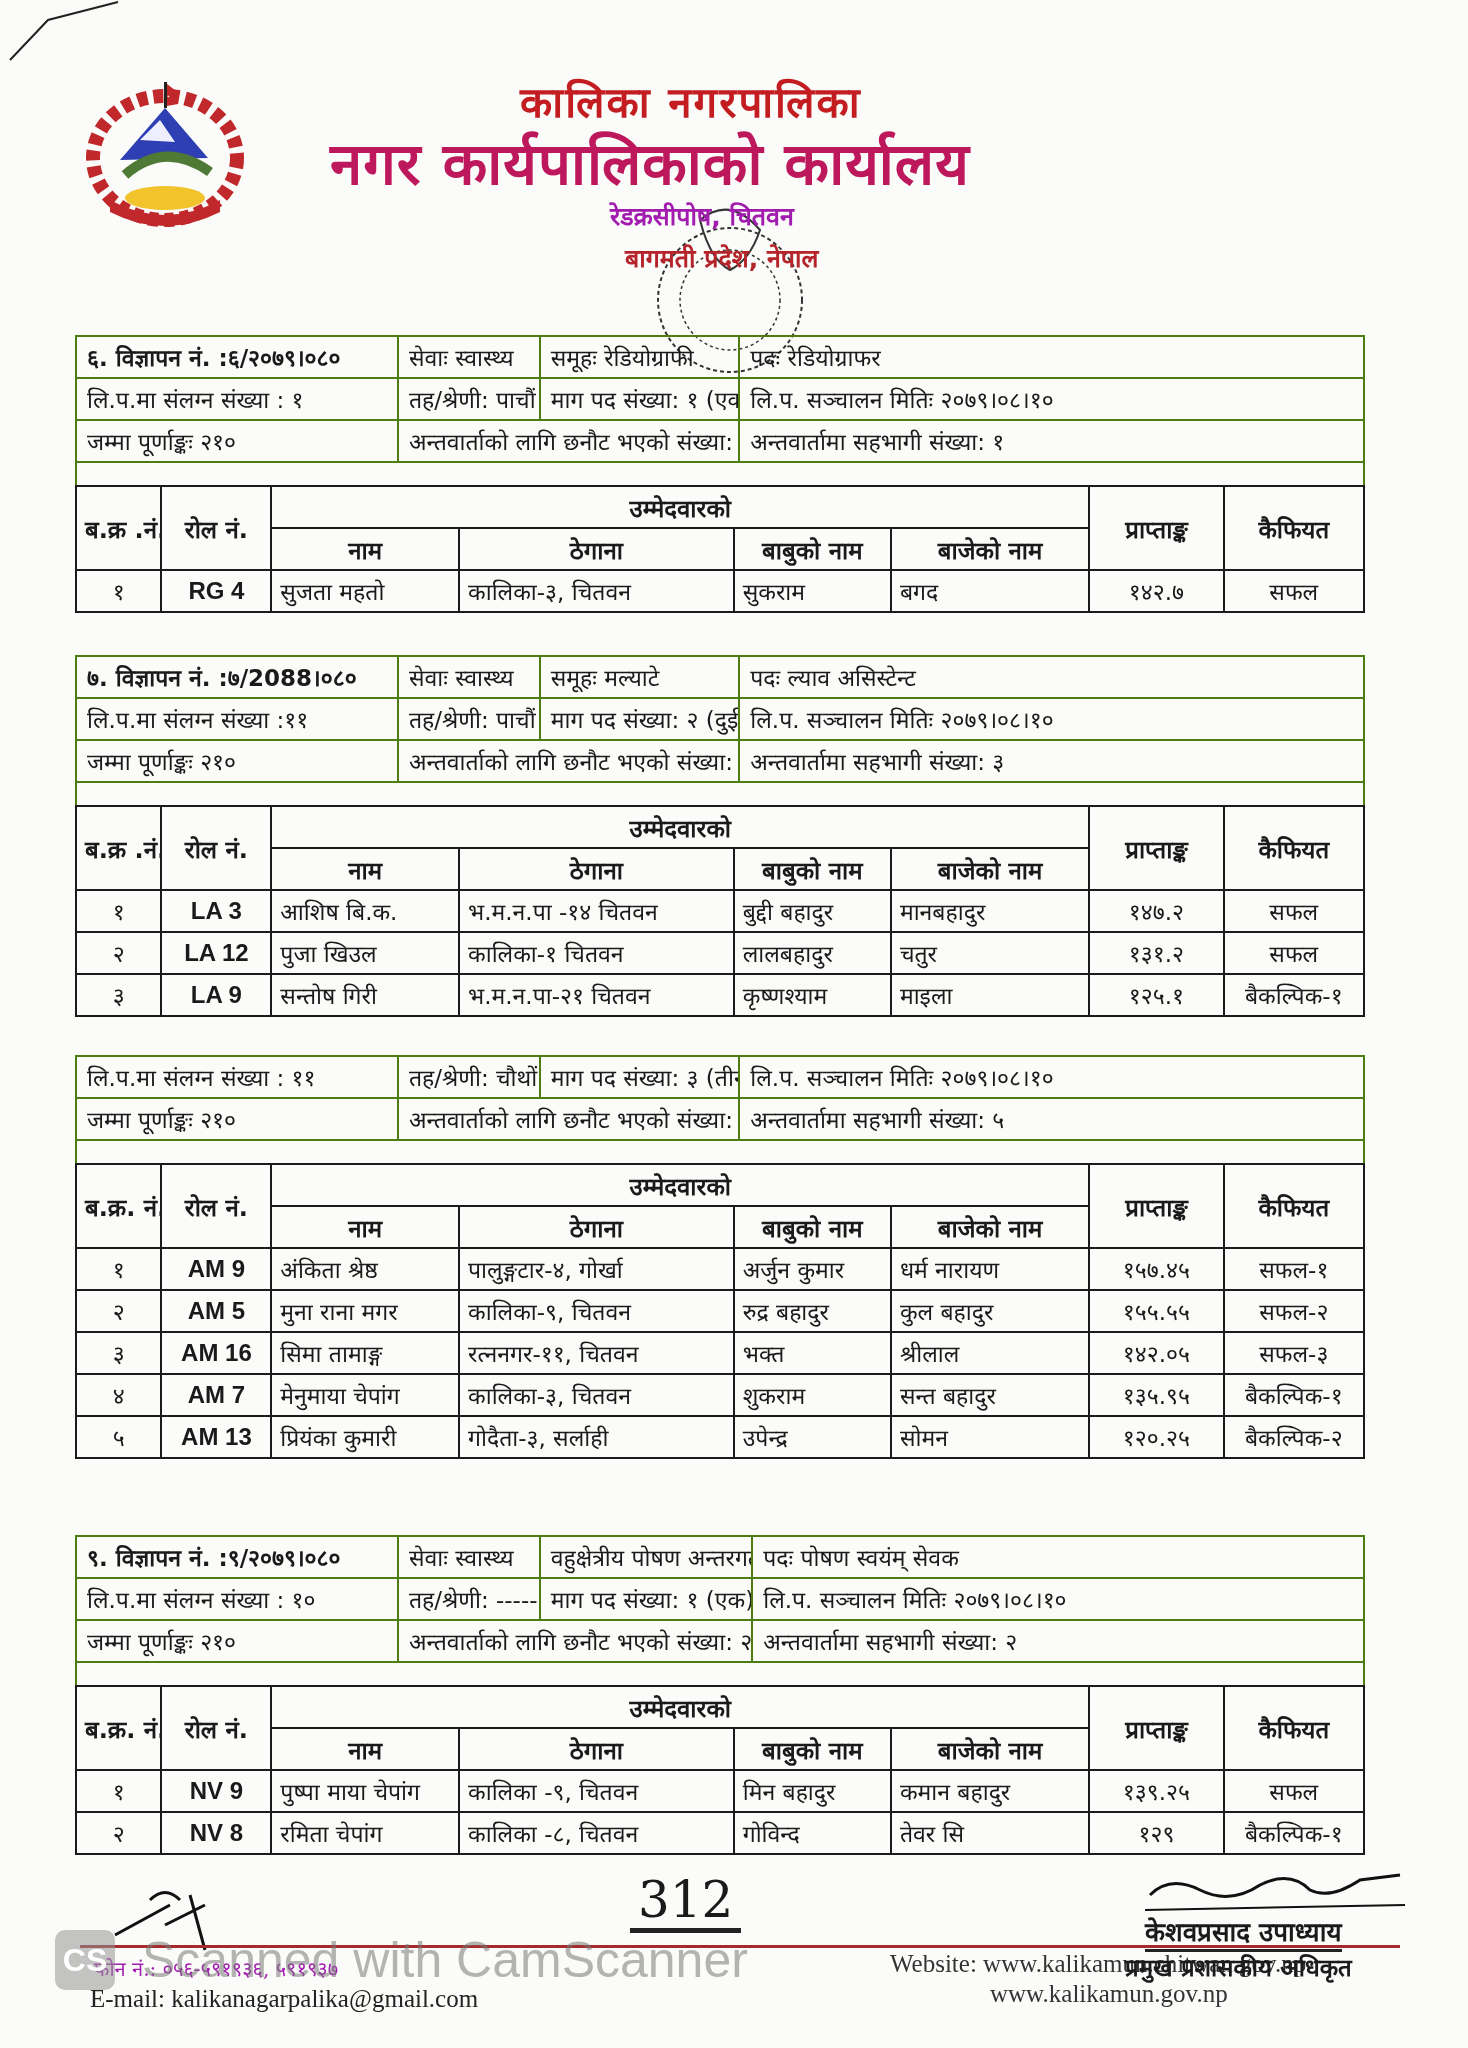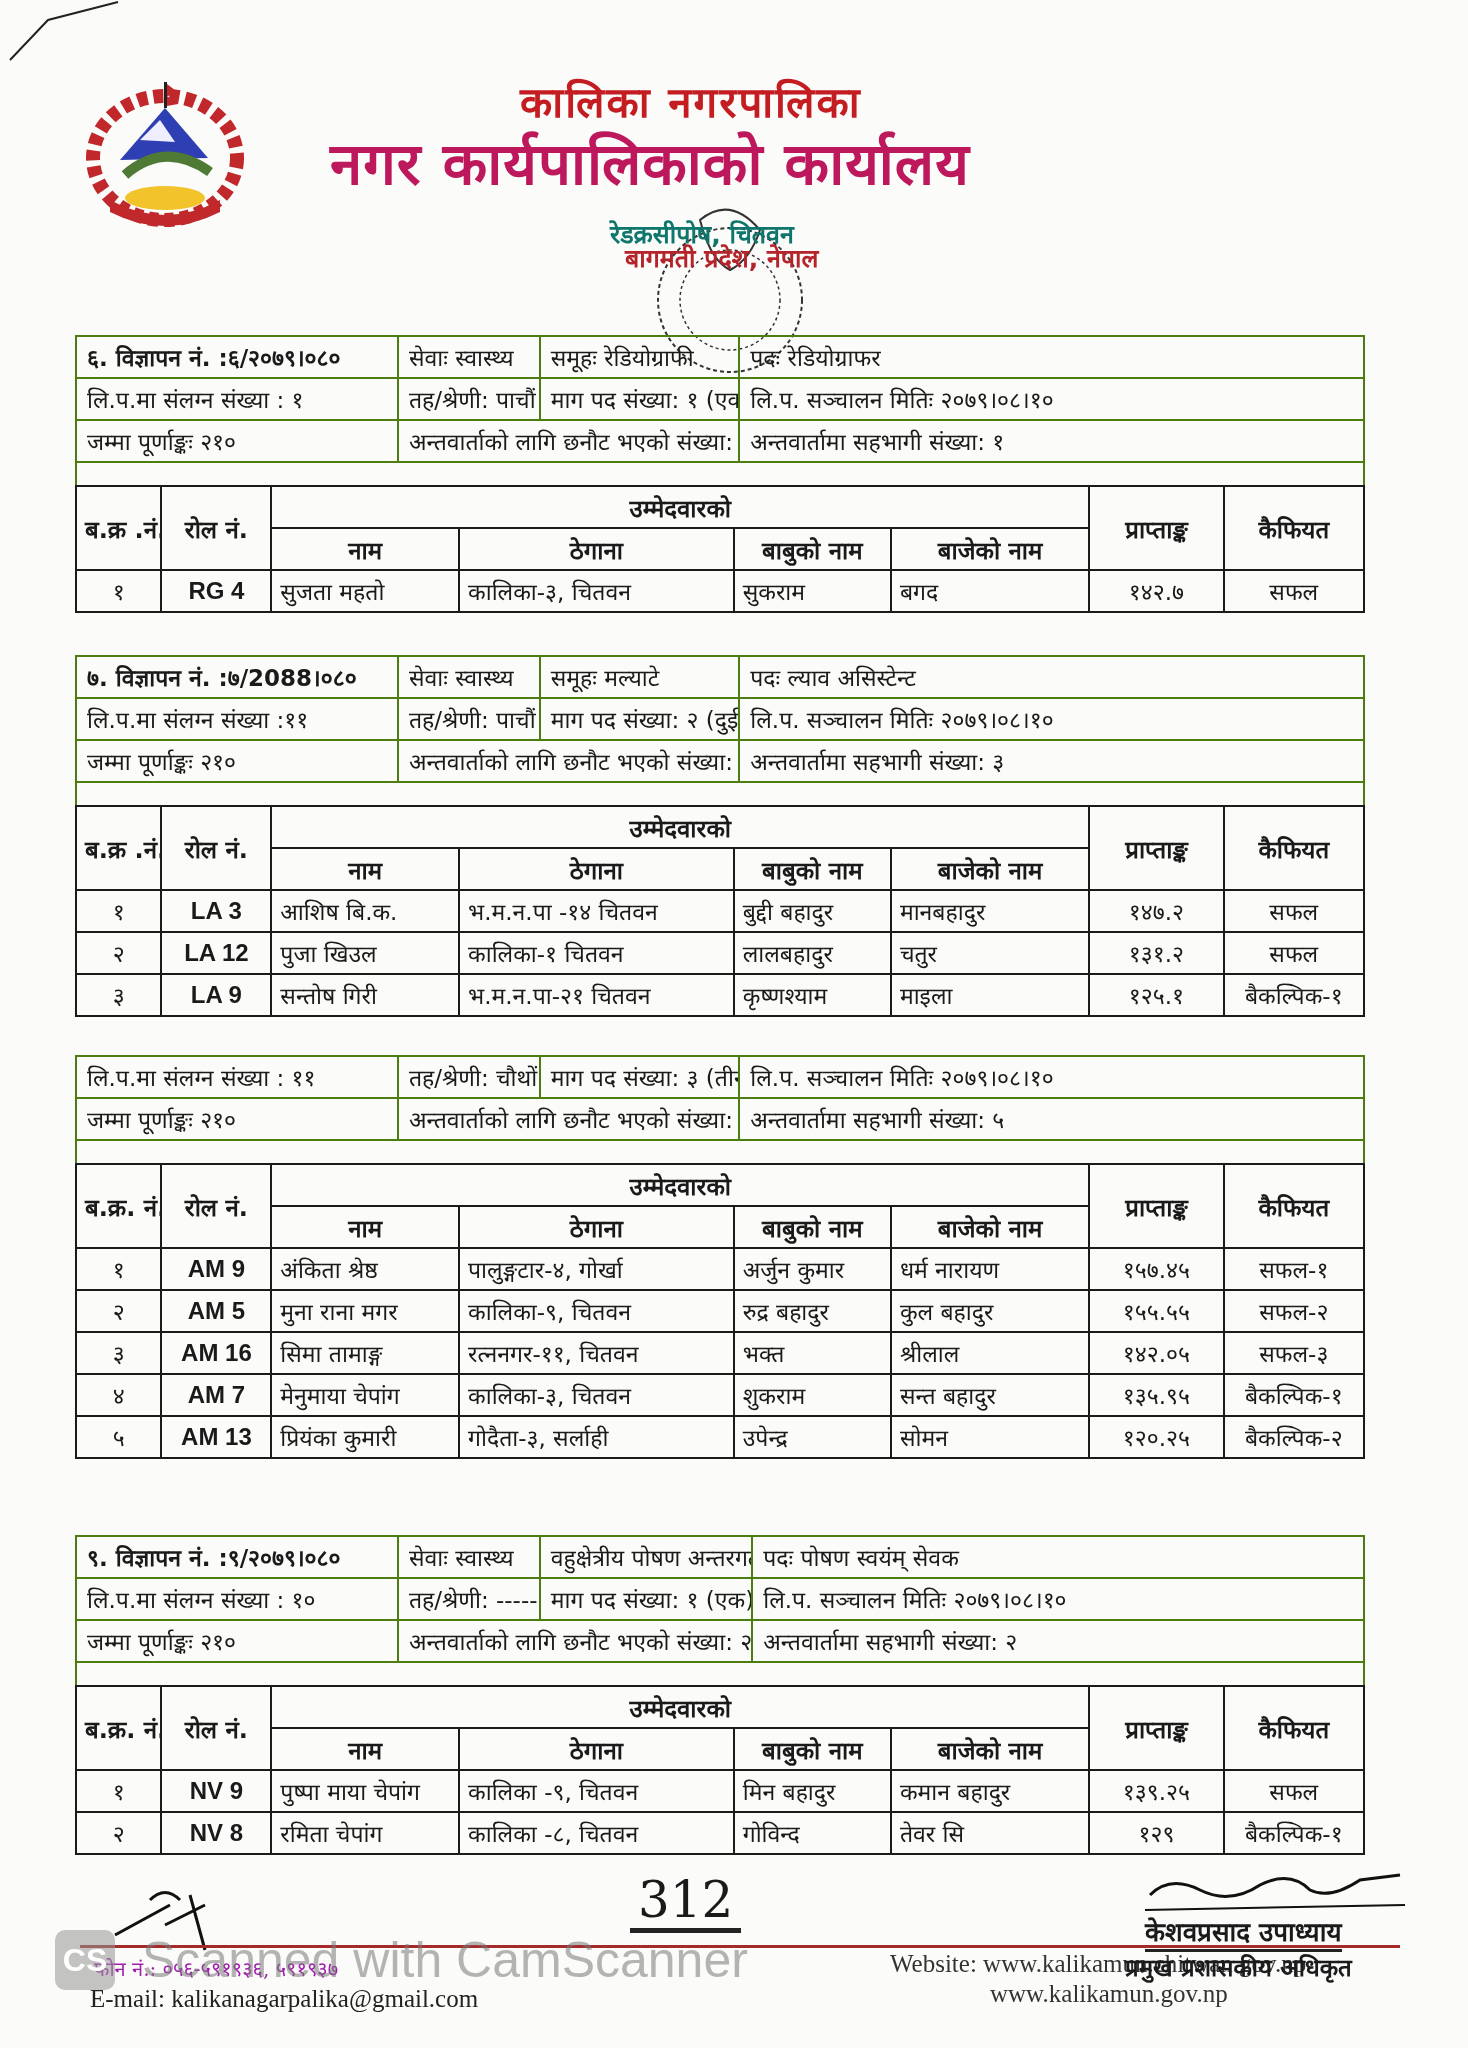--- a/index.html
+++ b/index.html
@@ -11,21 +11,21 @@
   .header { position: absolute; left: 0; top: 60px; width: 1468px; height: 270px; }
   .logo { position: absolute; left: 80px; top: 20px; width: 170px; height: 150px; }
   .org-line1 {
     position: absolute; left: 520px; top: 12px; font-size: 42px; color: #c31d22;
     font-weight: bold; letter-spacing: 2px;
   }
   .org-line2 {
     position: absolute; left: 330px; top: 62px; font-size: 58px; color: #be185d;
     font-weight: bold; letter-spacing: 1px;
   }
-  .addr1 { position: absolute; left: 610px; top: 156px; font-size: 25px; color: #0f766e; font-weight: bold; }
+  .addr1 { position: absolute; left: 610px; top: 138px; font-size: 25px; color: #a21caf; font-weight: bold; }
   .addr2 { position: absolute; left: 625px; top: 180px; font-size: 25px; color: #b5242a; font-weight: bold; }
   .seal { position: absolute; left: 640px; top: 130px; width: 180px; height: 190px; }
 
   .section { position: absolute; left: 75px; width: 1290px; }
   table.meta, table.cand {
     border-collapse: collapse; width: 100%; table-layout: fixed;
     font-size: 23px;
   }
   table.meta td {
     border: 2px solid #4d7c0f; padding: 3px 10px; height: 34px; white-space: nowrap; overflow: hidden;

